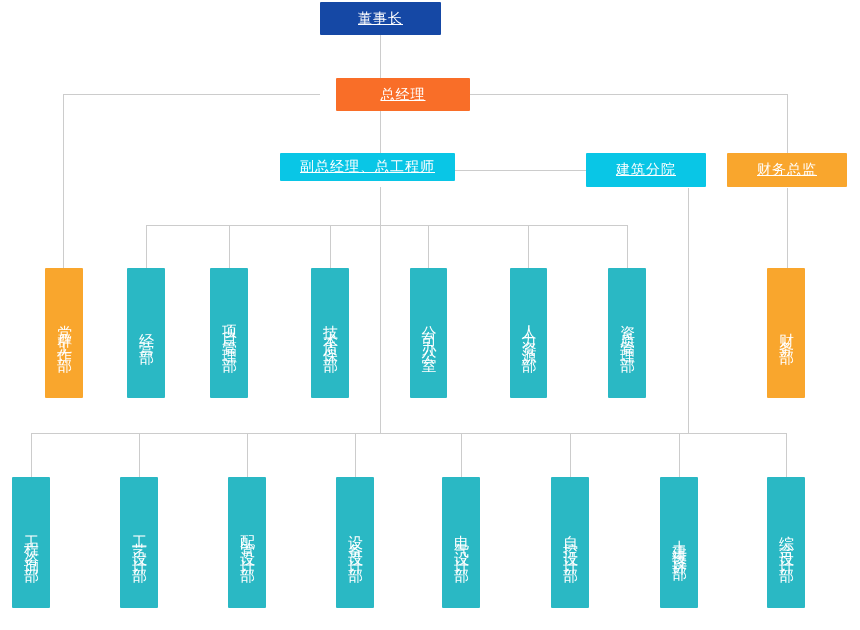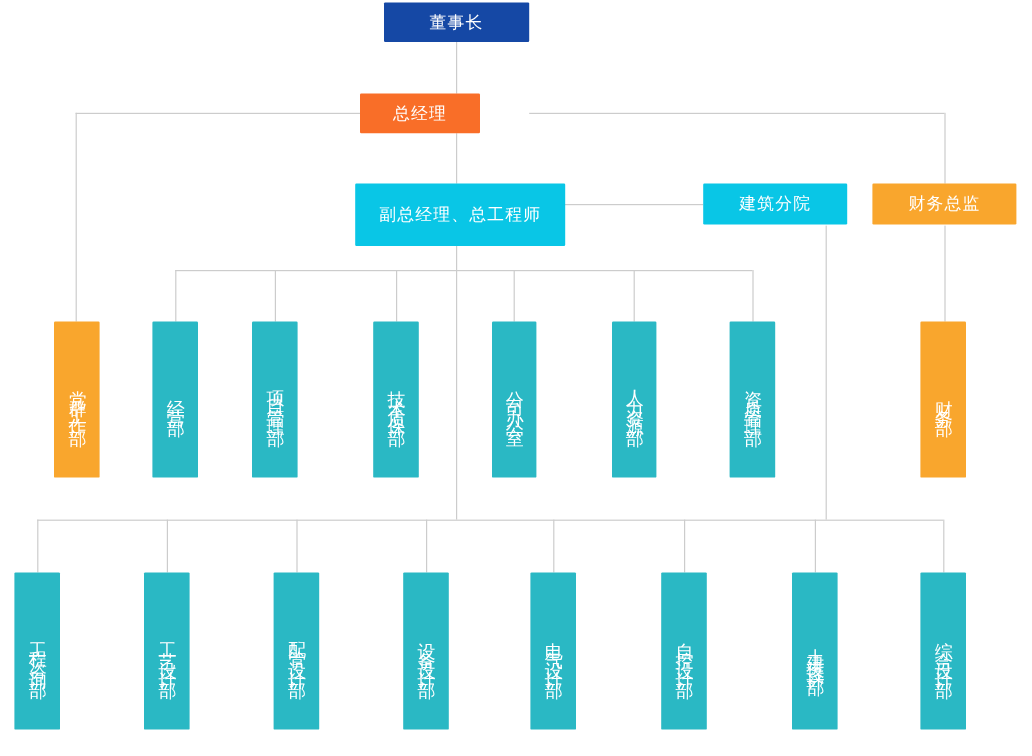--- a/index.html
+++ b/index.html
@@ -13,21 +13,21 @@
   }
   .node {
     position: absolute;
     color: #ffffff;
     display: flex;
     align-items: center;
     justify-content: center;
     box-sizing: border-box;
     border-radius: 1px;
   }
-  .hbox { font-size: 14px; letter-spacing: 1px; white-space: nowrap; }
+  .hbox { font-size: 14px; letter-spacing: 1px; white-space: nowrap; text-decoration: underline; }
   .vbox {
     writing-mode: vertical-rl;
     text-orientation: upright;
     font-size: 15px;
     letter-spacing: 8px;
     line-height: 1;
   }
   .vbox.tight { letter-spacing: 5px; }
   .blue   { background: #1548a5; }
   .orange { background: #f96e28; }
@@ -65,23 +65,23 @@
   <div class="line v" style="left:139px;top:433px;height:44px"></div>
   <div class="line v" style="left:247px;top:433px;height:44px"></div>
   <div class="line v" style="left:355px;top:433px;height:44px"></div>
   <div class="line v" style="left:461px;top:433px;height:44px"></div>
   <div class="line v" style="left:570px;top:433px;height:44px"></div>
   <div class="line v" style="left:679px;top:433px;height:44px"></div>
   <div class="line v" style="left:786px;top:433px;height:44px"></div>
 
   <div class="node hbox blue" style="left:320px;top:2px;width:121px;height:33px">董事长</div>
 
-  <div class="node hbox orange" style="left:300px;top:78px;width:100px;height:33px">总经理</div>
+  <div class="node hbox orange" style="left:336px;top:78px;width:134px;height:33px">总经理</div>
 
-  <div class="node hbox cyan" style="left:296px;top:153px;width:175px;height:52px">副总经理、总工程师</div>
+  <div class="node hbox cyan" style="left:280px;top:153px;width:175px;height:28px">副总经理、总工程师</div>
   <div class="node hbox amber" style="left:727px;top:153px;width:120px;height:34px">财务总监</div>
   <div class="node hbox cyan" style="left:586px;top:153px;width:120px;height:34px">建筑分院</div>
 
   <div class="node vbox amber" style="left:45px;top:268px;width:38px;height:130px">党群工作部</div>
   <div class="node vbox teal" style="left:127px;top:268px;width:38px;height:130px">经营部</div>
   <div class="node vbox teal" style="left:210px;top:268px;width:38px;height:130px">项目管理部</div>
   <div class="node vbox teal" style="left:311px;top:268px;width:38px;height:130px">技术质保部</div>
   <div class="node vbox teal" style="left:410px;top:268px;width:37px;height:130px">公司办公室</div>
   <div class="node vbox teal" style="left:510px;top:268px;width:37px;height:130px">人力资源部</div>
   <div class="node vbox teal" style="left:608px;top:268px;width:38px;height:130px">资质管理部</div>

